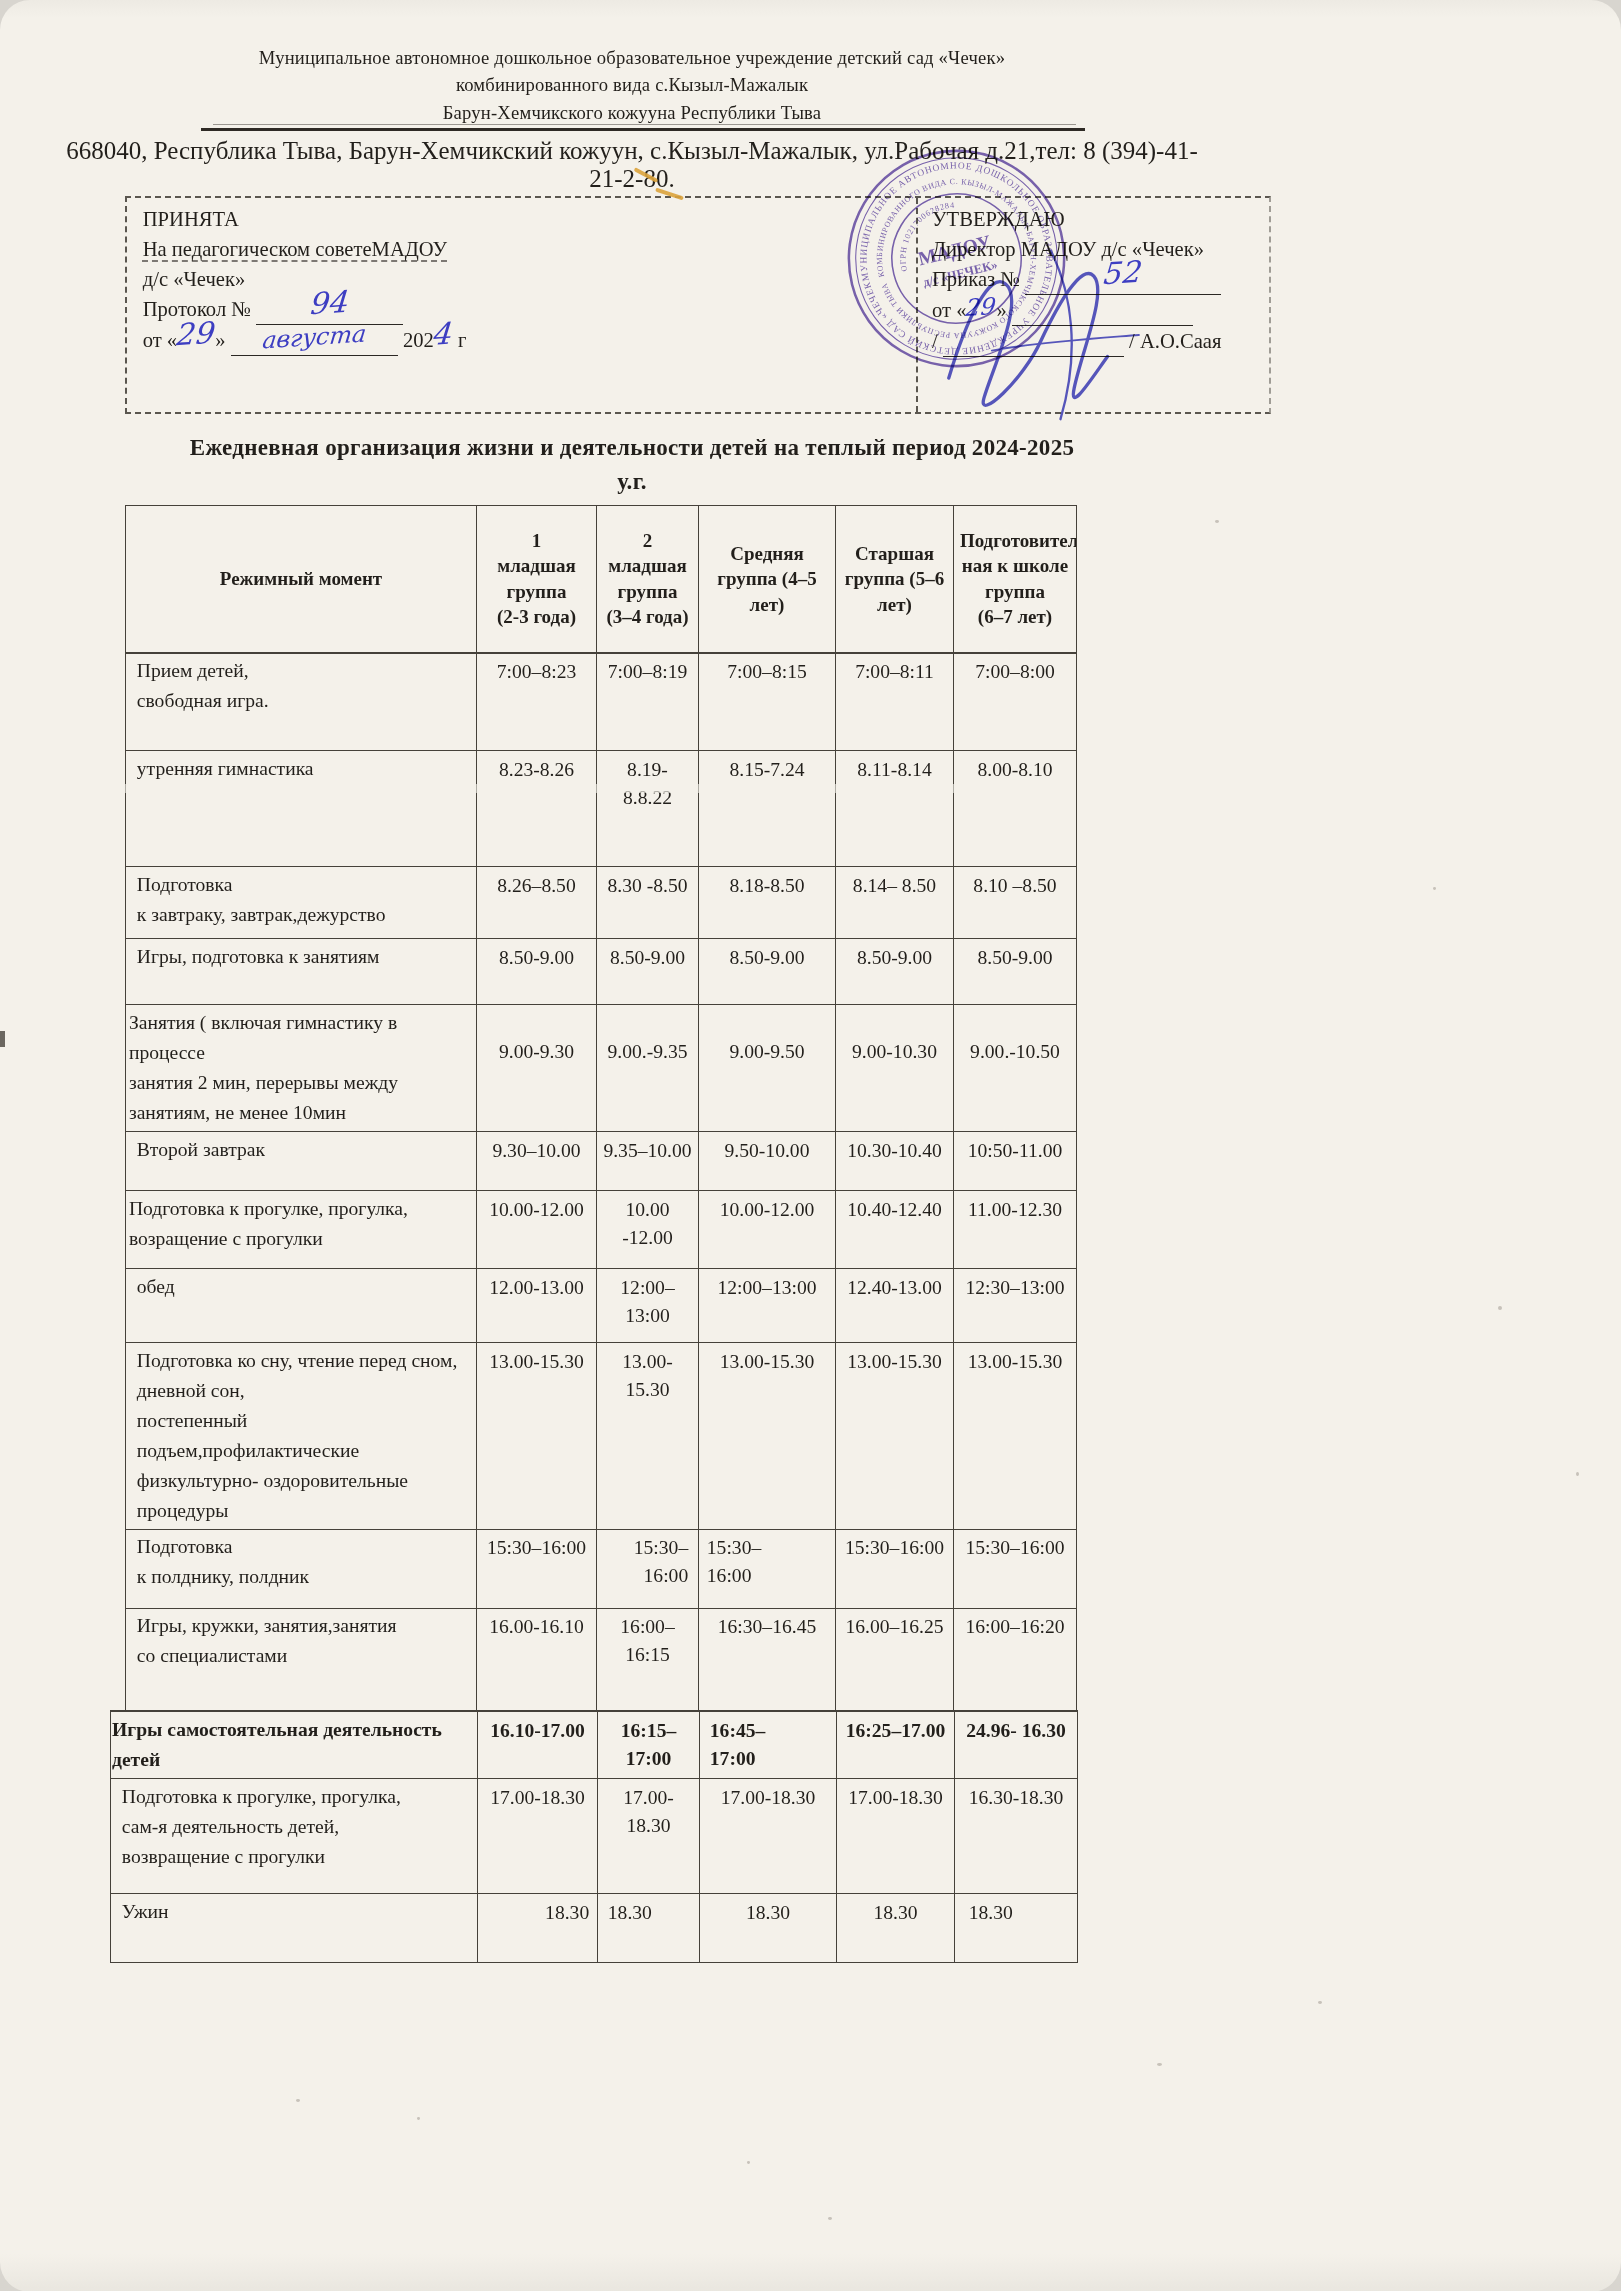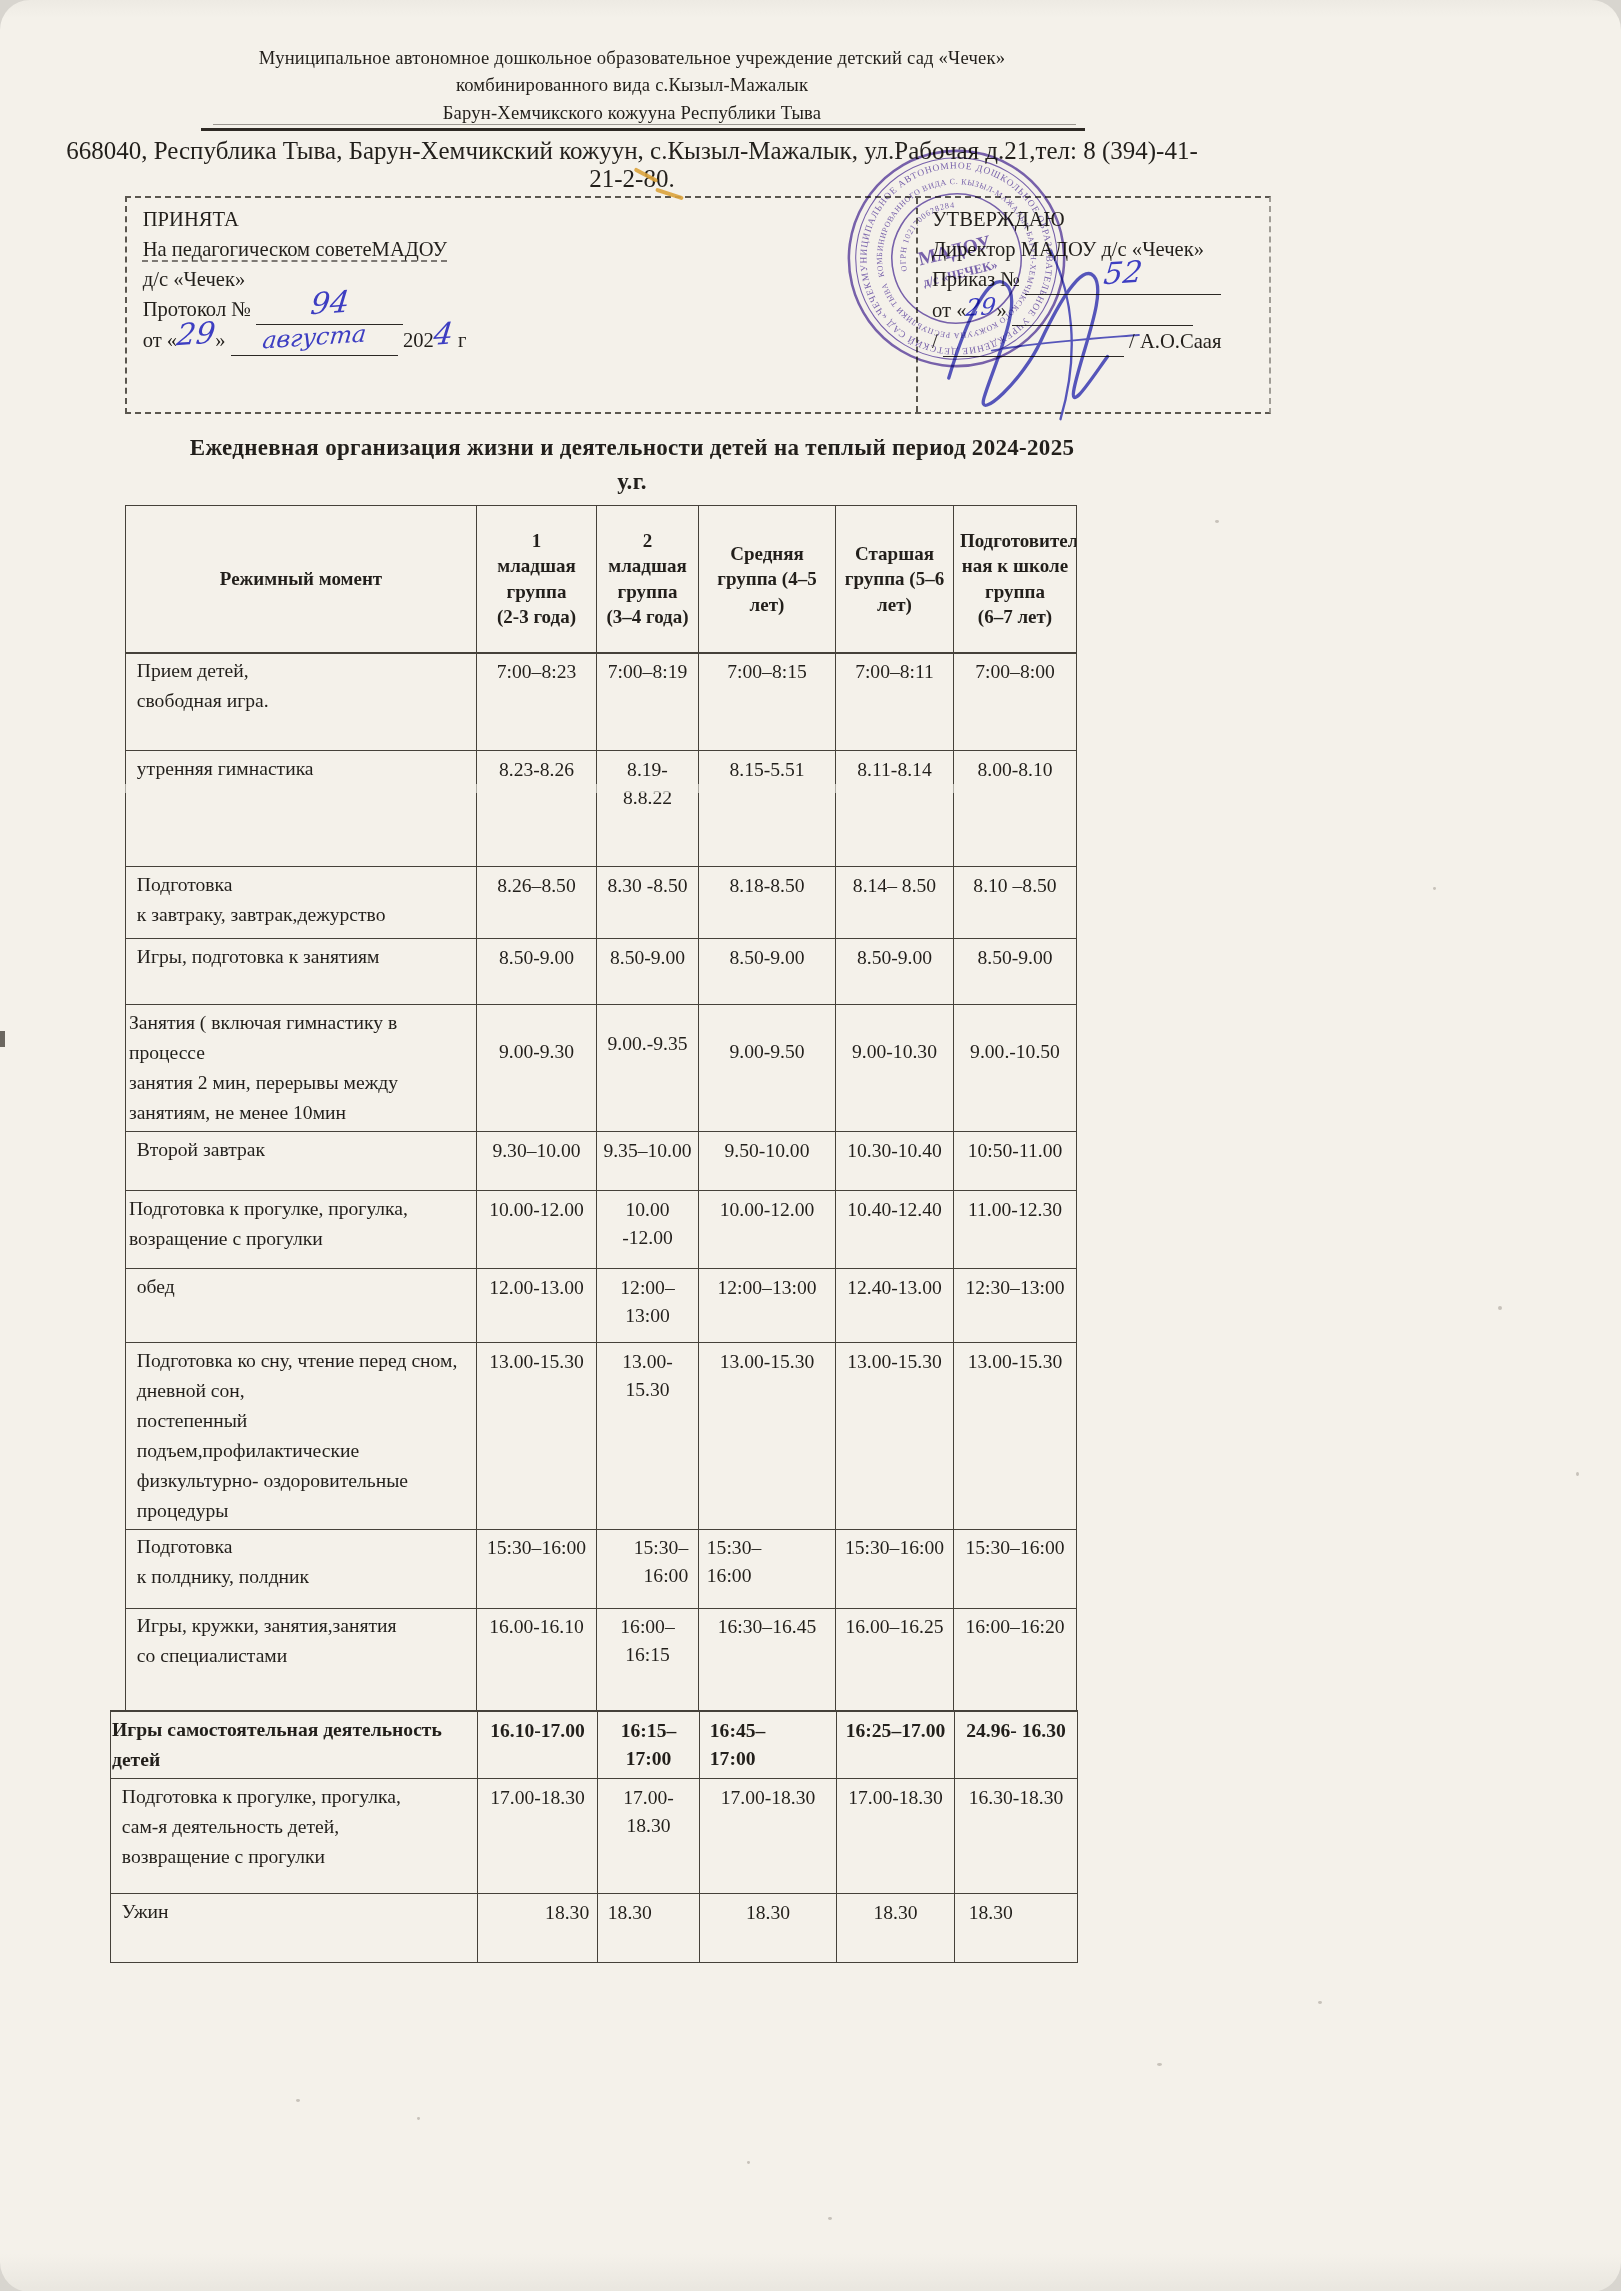--- a/index.html
+++ b/index.html
@@ -176,21 +176,21 @@
       <td class="tc">7:00–8:23</td>
       <td class="tc">7:00–8:19</td>
       <td class="tc">7:00–8:15</td>
       <td class="tc">7:00–8:11</td>
       <td class="tc">7:00–8:00</td>
     </tr>
     <tr class="h118">
       <td class="lbl">утренняя гимнастика</td>
       <td class="tc">8.23-8.26</td>
       <td class="tc">8.19-8.8.22</td>
-      <td class="tc">8.15-5.51</td>
+      <td class="tc">8.15-7.24</td>
       <td class="tc">8.11-8.14</td>
       <td class="tc">8.00-8.10</td>
     </tr>
     <tr class="h73">
       <td class="lbl">Подготовка
 к завтраку, завтрак,дежурство</td>
       <td class="tc">8.26–8.50</td>
       <td class="tc">8.30 -8.50</td>
       <td class="tc">8.18-8.50</td>
       <td class="tc">8.14– 8.50</td>
@@ -202,21 +202,21 @@
       <td class="tc">8.50-9.00</td>
       <td class="tc">8.50-9.00</td>
       <td class="tc">8.50-9.00</td>
       <td class="tc">8.50-9.00</td>
     </tr>
     <tr class="h101">
       <td class="lbl" style="padding-left:2.9px;">Занятия ( включая гимнастику в процессе
 занятия 2 мин, перерывы между
 занятиям, не менее 10мин</td>
       <td class="tc" style="padding-top:33px;">9.00-9.30</td>
-      <td class="tc" style="padding-top:25px;margin-left:24px;">9.00.-9.35</td>
+      <td class="tc" style="padding-top:33px;margin-left:24px;">9.00.-9.35</td>
       <td class="tc" style="padding-top:33px;">9.00-9.50</td>
       <td class="tc" style="padding-top:33px;">9.00-10.30</td>
       <td class="tc" style="padding-top:33px;">9.00.-10.50</td>
     </tr>
     <tr class="h60">
       <td class="lbl">Второй завтрак</td>
       <td class="tc">9.30–10.00</td>
       <td class="tc">9.35–10.00</td>
       <td class="tc">9.50-10.00</td>
       <td class="tc">10.30-10.40</td>

